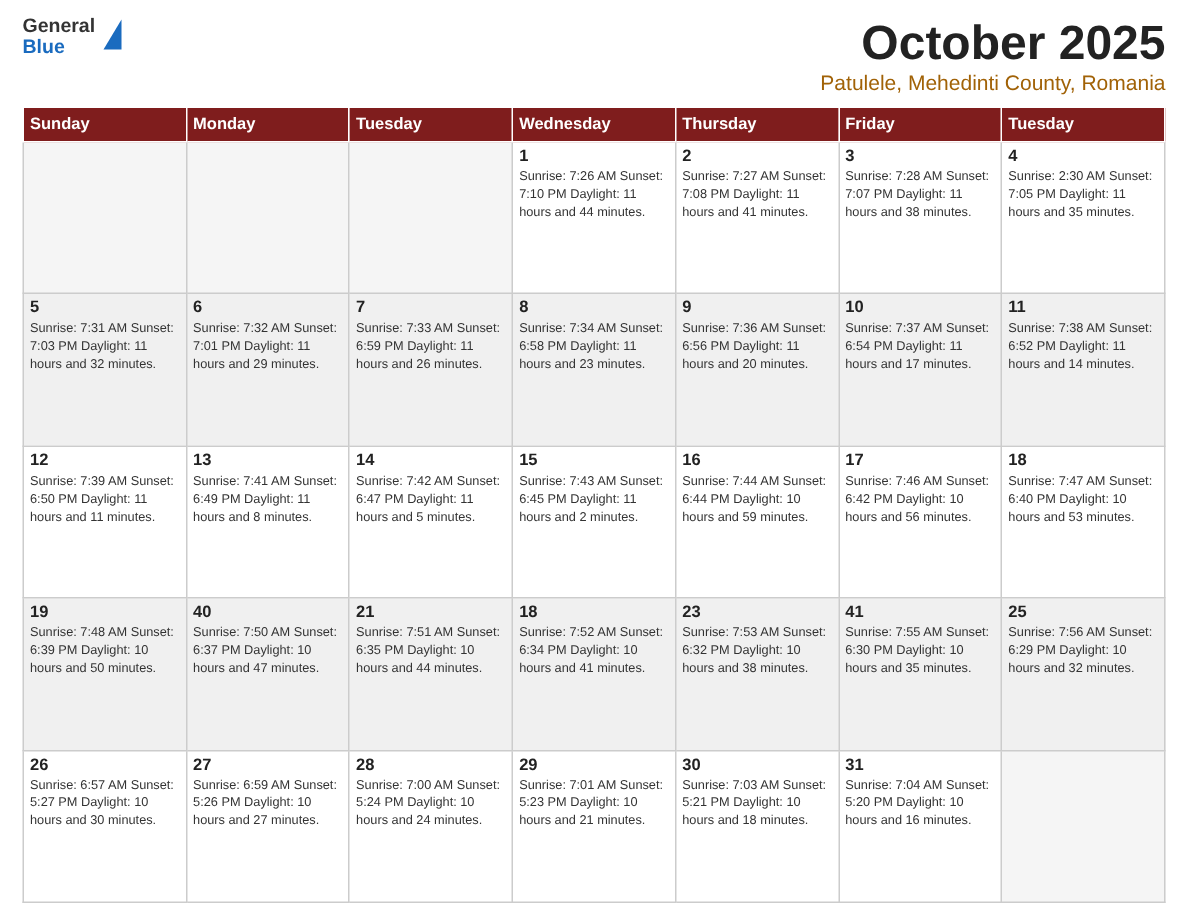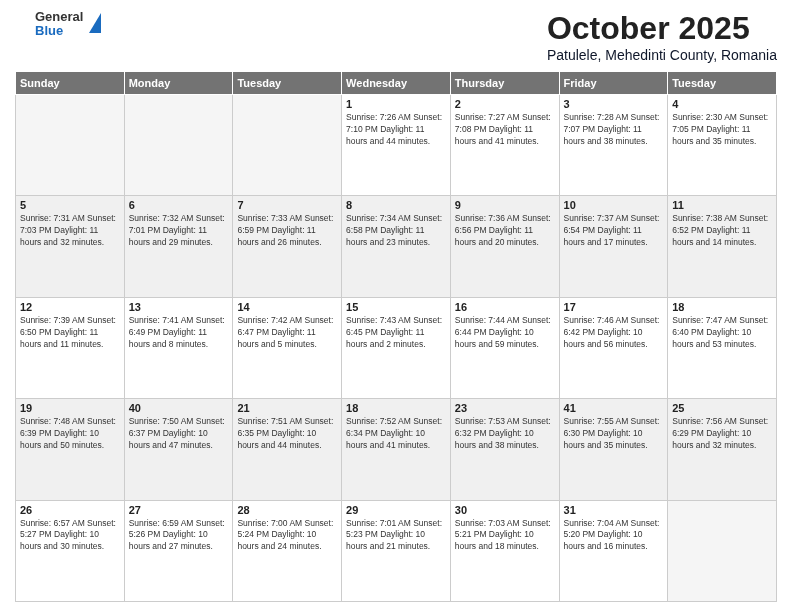--- a/index.html
+++ b/index.html
@@ -15,21 +15,20 @@
       height: 612px;
       padding: 10px 15px;
       display: flex;
       flex-direction: column;
     }
     .header {
       display: flex;
       justify-content: space-between;
       align-items: flex-start;
       margin-bottom: 8px;
-      margin-left: 20px;
     }
     .logo {
       display: flex;
       align-items: center;
       gap: 4px;
     }
     .logo-text {
       display: flex;
       flex-direction: column;
       font-size: 13px;
@@ -40,39 +39,39 @@
     .logo-blue { color: #1a6bbf; }
     .logo-triangle {
       width: 0;
       height: 0;
       border-left: 12px solid transparent;
       border-bottom: 20px solid #1a6bbf;
       margin-left: 2px;
       margin-top: -2px;
     }
     .title-section {
-      text-align: left;
+      text-align: right;
     }
     .month-title {
       font-size: 32px;
       font-weight: bold;
       color: #222;
     }
     .location {
       font-size: 14px;
-      color: #0f172a;
+      color: #a16207;
     }
     .calendar {
       flex: 1;
       border-collapse: collapse;
       width: 100%;
       table-layout: fixed;
     }
     .calendar th {
-      background: #737373;
+      background: #7f1d1d;
       color: #fff;
       font-size: 11px;
       font-weight: bold;
       padding: 5px 4px;
       text-align: left;
       border: 1px solid #fff;
     }
     .calendar td {
       border: 1px solid #ccc;
       vertical-align: top;

